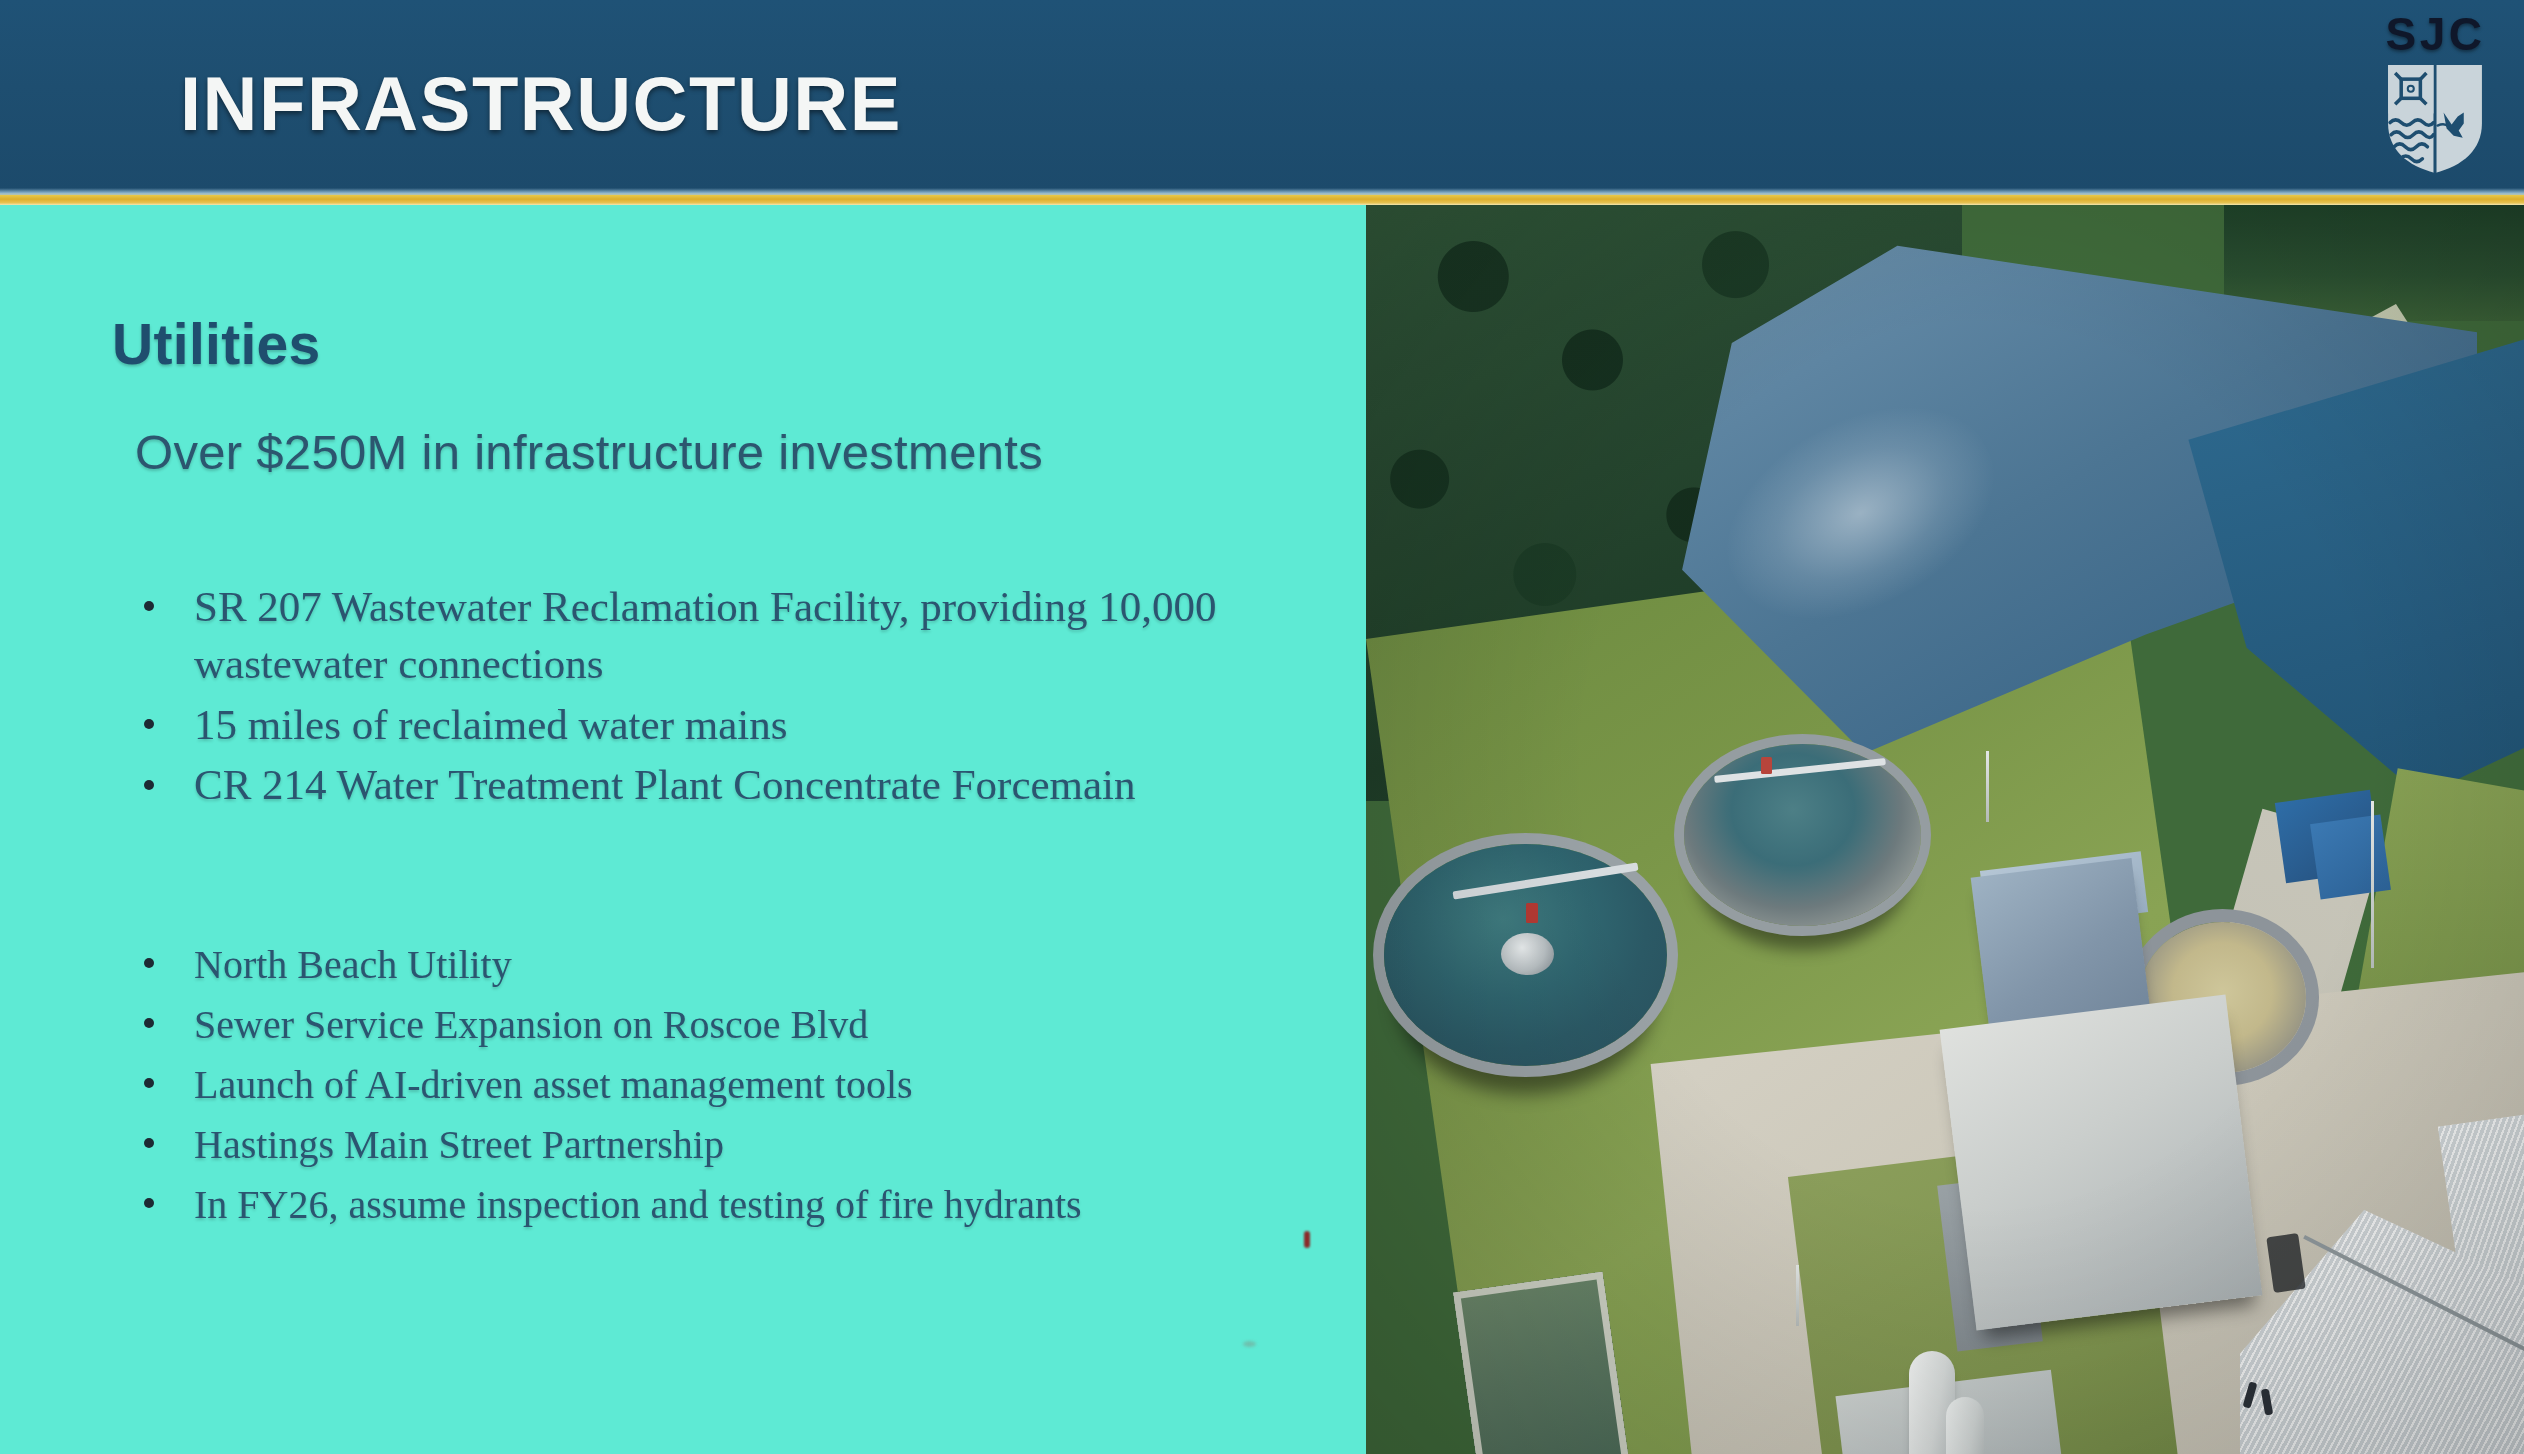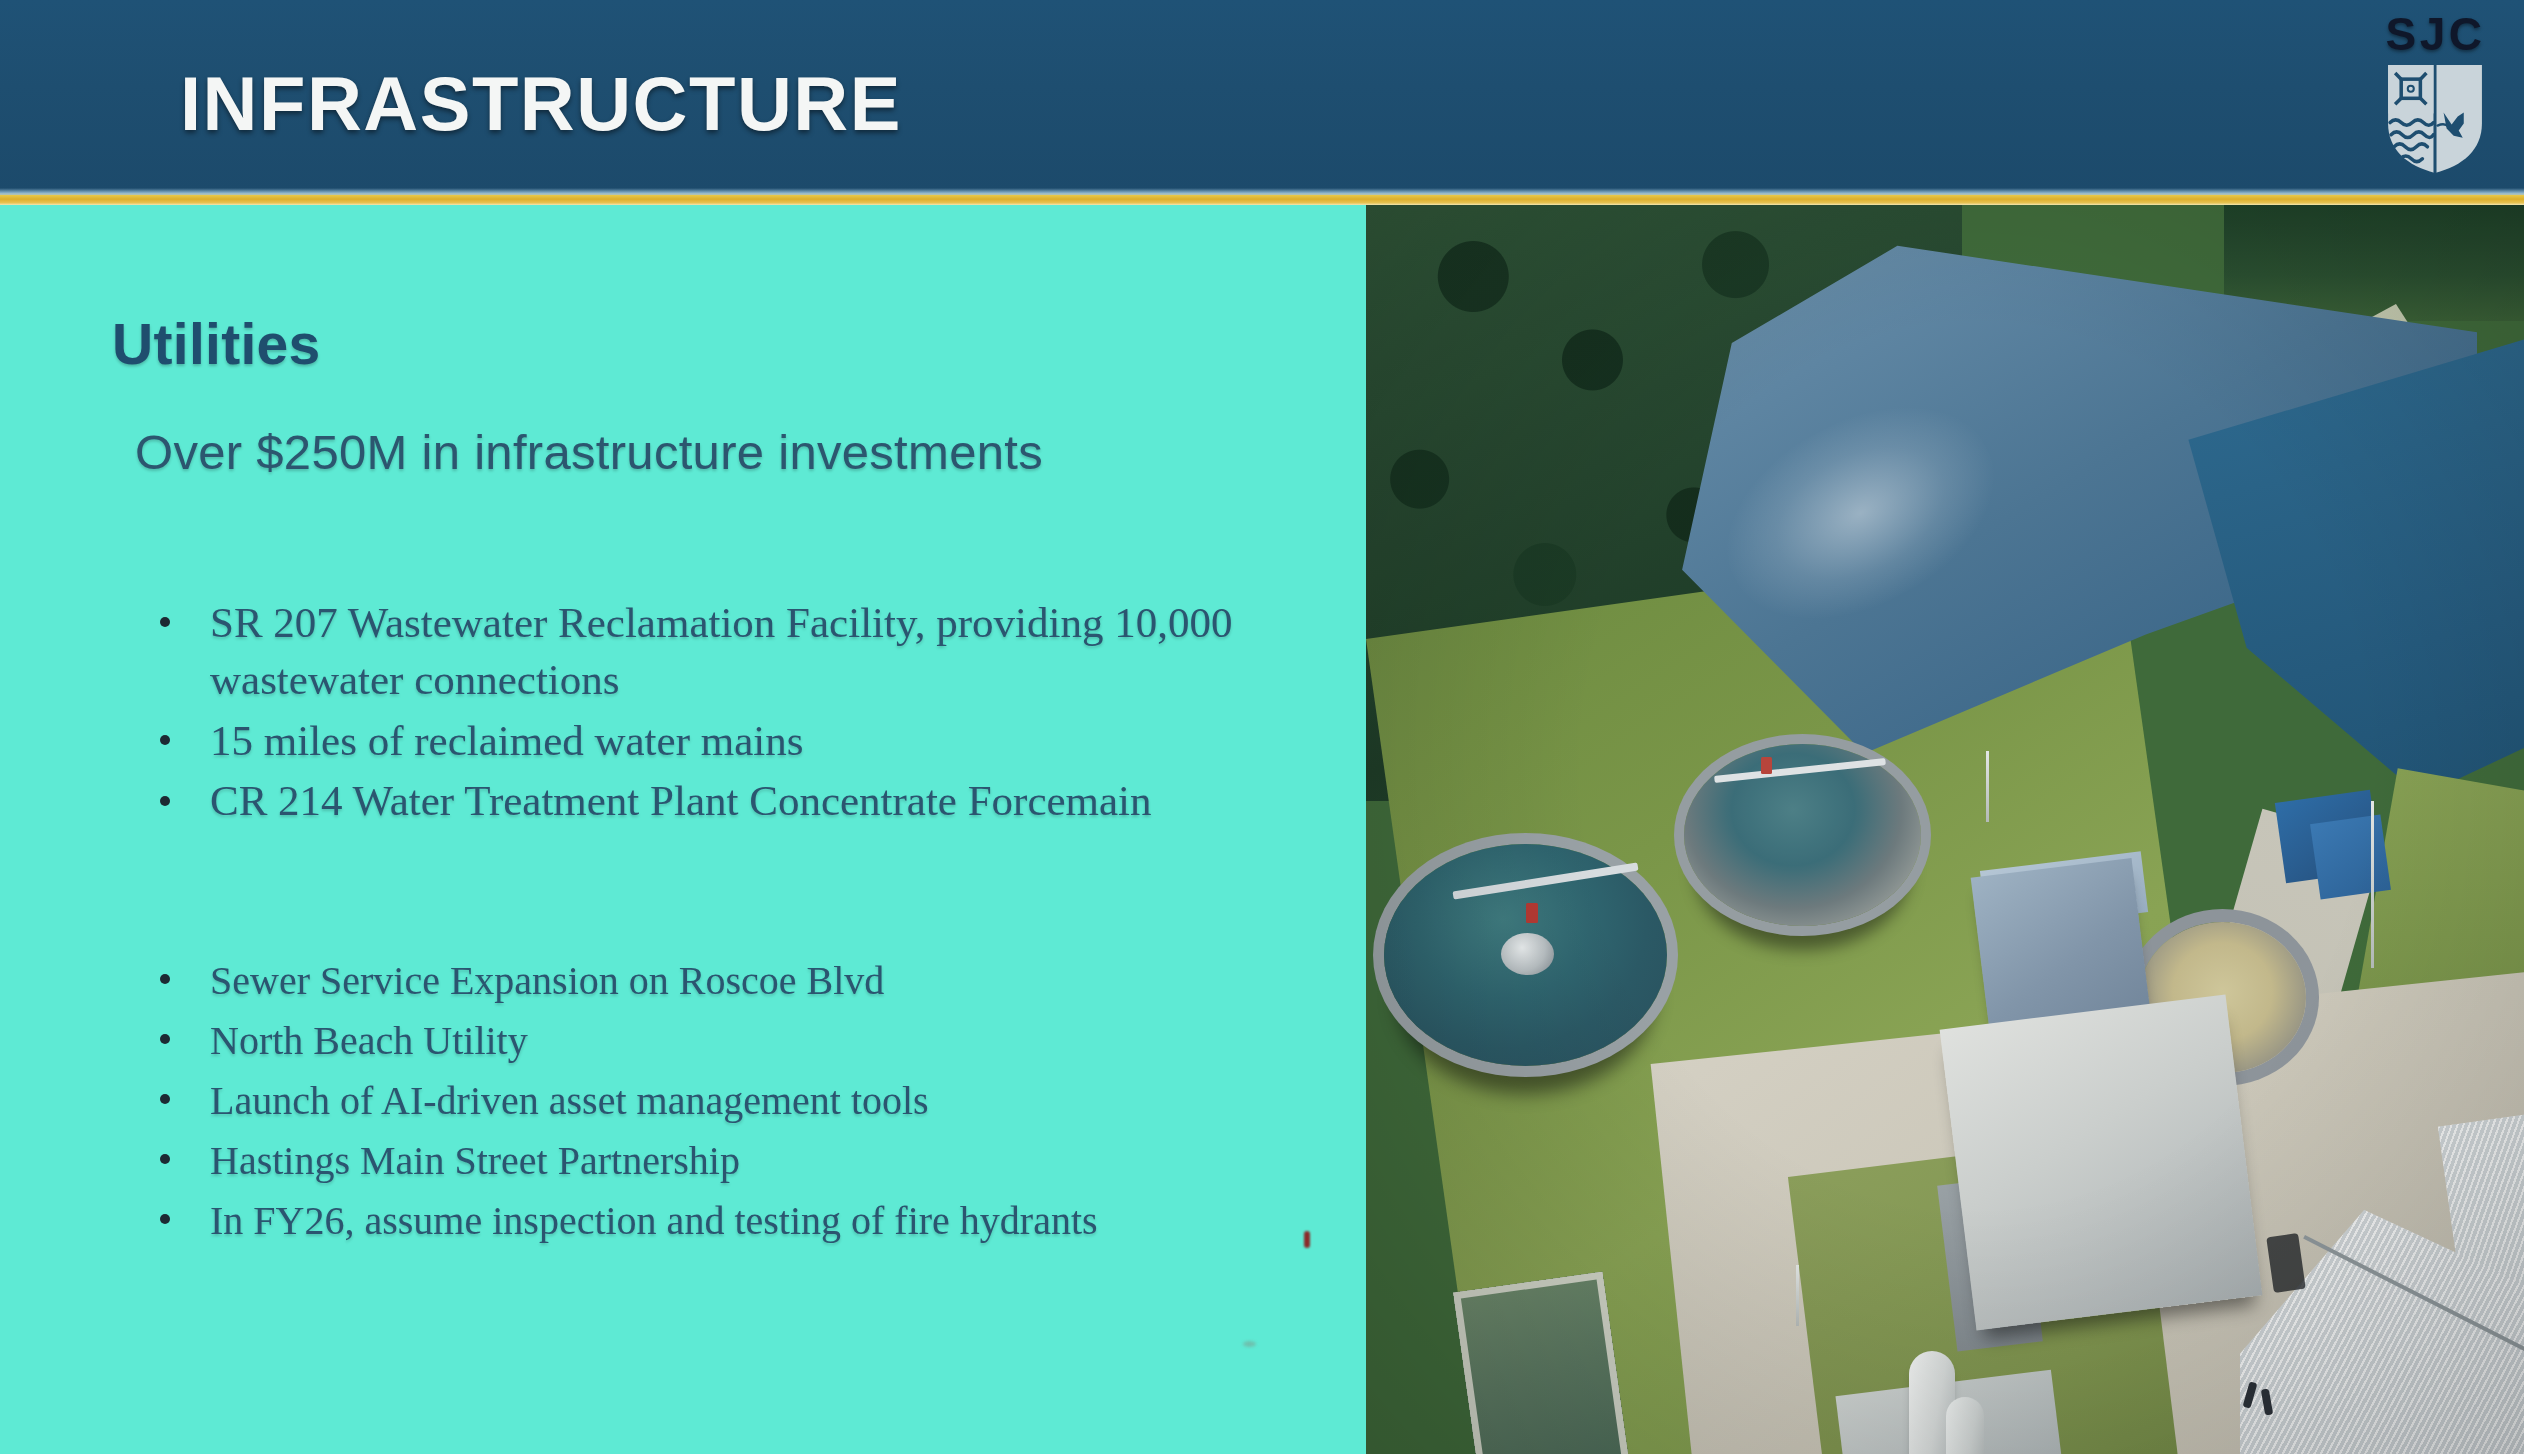--- a/index.html
+++ b/index.html
@@ -116,21 +116,21 @@
     font-size: 45px;
   }
   #h-acquisition {
     left: 135px;
     top: 667px;
     font-size: 45px;
   }
   .bullets {
     position: absolute;
     list-style: none;
-    margin: 16px;
+    margin: 0;
     padding: 0;
     font-family: "Liberation Serif", serif;
     color: #2b5570;
   }
   #list-construction {
     left: 135px;
     top: 374px;
     width: 1161px;
     font-size: 43px;
     line-height: 1.32;
@@ -493,22 +493,22 @@
 
 
     <ul id="list-construction" class="bullets">
       <li>SR 207 Wastewater Reclamation Facility, providing 10,000 wastewater connections</li>
       <li>15 miles of reclaimed water mains</li>
       <li>CR 214 Water Treatment Plant Concentrate Forcemain</li>
     </ul>
 
 
     <ul id="list-acquisition" class="bullets">
+      <li>North Beach Utility</li>
       <li>Sewer Service Expansion on Roscoe Blvd</li>
-      <li>North Beach Utility</li>
       <li>Launch of AI-driven asset management tools</li>
       <li>Hastings Main Street Partnership</li>
       <li>In FY26, assume inspection and testing of fire hydrants</li>
     </ul>
   </div>
 
   <div id="laser-dot"></div>
   <div id="smudge"></div>
 
   <div id="photo">

